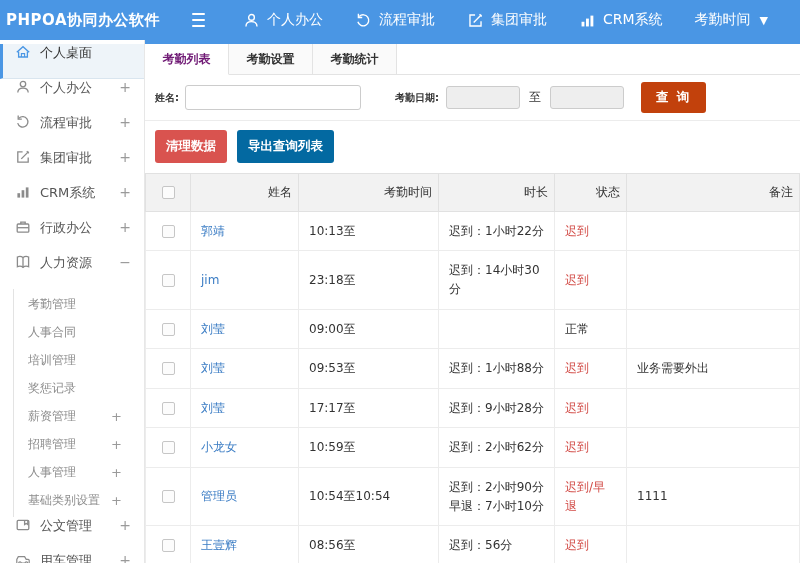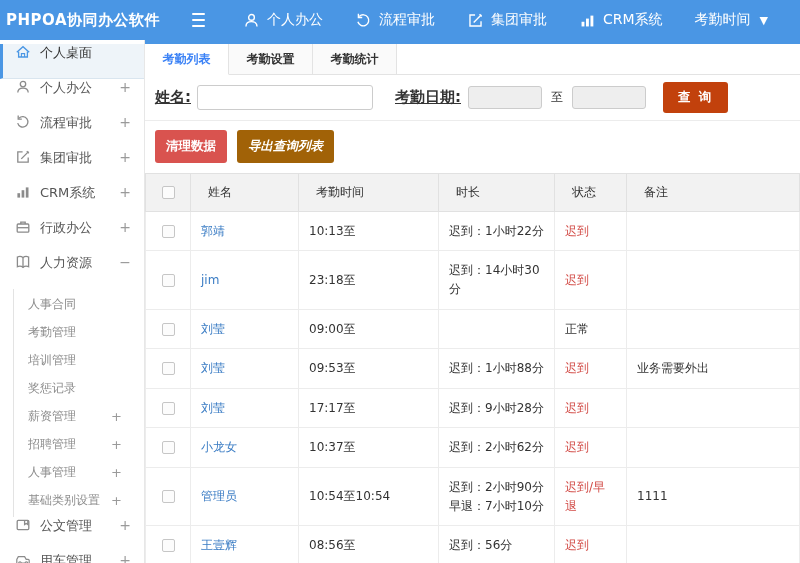--- a/index.html
+++ b/index.html
@@ -31,38 +31,38 @@
   .side-item.active .icon { color:#4a96e4; }
   .submenu { margin-left:13px; border-left:1px solid #e3e3e3; padding:1px 0 3px; }
   .sub-item { height:28px; display:flex; align-items:center; padding:0 22px 0 14px; color:#8c8c8c; font-size:12px; cursor:pointer; }
   .sub-item .expand { font-size:13px; }
 
   
   .main { flex:1; border-top:4px solid #4a96e4; background:#fff; overflow:hidden; }
 
   .tabbar { display:flex; height:31px; border-bottom:1px solid #e3e3e3; }
   .tab { width:84px; display:flex; align-items:center; justify-content:center; font-size:12px; font-weight:bold; color:#333; background:#fafafa; border-right:1px solid #e3e3e3; cursor:pointer; }
-  .tab.active { background:#fff; color:#3b82f6; margin-bottom:-1px; border-bottom:1px solid #fff; }
+  .tab.active { background:#fff; color:#701a75; margin-bottom:-1px; border-bottom:1px solid #fff; }
 
   .filterbar { display:flex; align-items:center; padding:7px 10px; border-bottom:1px solid #ececec; }
-  .flabel { font-weight:bold; font-size:15px; white-space:nowrap;text-decoration:underline; }
+  .flabel { font-weight:bold; font-size:10px; white-space:nowrap; }
   .inp-name { width:176px; height:25px; border:1px solid #ccc; border-radius:3px; margin:0 10px 0 6px; padding:0 6px; font-size:12px; outline:none; }
-  .flabel.date { margin-left:12px; }
+  .flabel.date { margin-left:24px; }
   .inp-date { width:74px; height:23px; background:#eee; border:1px solid #ccc; border-radius:3px; margin:0 9px 0 7px; padding:0 5px; font-size:12px; }
   .to-label { color:#333; }
   .inp-date.second { margin-left:9px; }
   .btn { border:none; border-radius:3px; color:#fff; font-weight:bold; font-size:12.5px; cursor:pointer; font-family:inherit; }
   .btn-search { background:#c2410c; padding:7px 15px; margin-left:8px; letter-spacing:2px; }
   .toolbar { padding:9px 10px 10px; display:flex; gap:10px;align-items:center; }
   .btn-danger { background:#d9534f; padding:8px 11px; }
-  .btn-info { background:#a16207; padding:8px 11px;font-style:italic; }
+  .btn-info { background:#0369a1; padding:8px 11px; }
 
   
   table { width:100%; border-collapse:collapse; table-layout:fixed; font-size:12px; }
-  th { background:#f2f2f2; border:1px solid #e1e1e1; text-align:left; font-weight:normal; color:#333; padding:6px 17px; line-height:1.4; }
+  th { background:#f2f2f2; border:1px solid #e1e1e1; text-align:right; font-weight:normal; color:#333; padding:6px 6px; line-height:1.4; }
   td { border:1px solid #ececec; padding:10px 10px; line-height:1.55; color:#333; vertical-align:middle; word-break:break-all; }
   .c-check { text-align:center; padding:10px 4px; }
   .cb { display:inline-block; width:13px; height:13px; border:1px solid #c6c6c6; border-radius:2px; background:#fcfcfc; vertical-align:middle; cursor:pointer; }
   .name-link { color:#3a7cc4; text-decoration:none; cursor:pointer; }
   .status-red { color:#d24a45; }
 </style>
 </head>
 <body>
 
 <div class="topbar">
@@ -224,26 +224,26 @@
             <svg viewBox="0 0 16 16" fill="none" stroke="currentColor" stroke-width="1.3">
               <path d="M8 3.6C6.6 2.4 4 2.2 2.4 3v9.7c1.6-.8 4.2-.6 5.6.6 1.4-1.2 4-1.4 5.6-.6V3C12 2.2 9.4 2.4 8 3.6z"></path>
               <path d="M8 3.6v10.1"></path>
             </svg>
           </span>
       <span class="side-label">人力资源</span>
       <span class="expand">−</span>
     </div>
     <div class="submenu">
   <div class="sub-item">
+    <span class="sub-label">考勤管理</span>
+
+  </div>
+
+  <div class="sub-item">
     <span class="sub-label">人事合同</span>
-
-  </div>
-
-  <div class="sub-item">
-    <span class="sub-label">考勤管理</span>
 
   </div>
 
   <div class="sub-item">
     <span class="sub-label">培训管理</span>
 
   </div>
 
   <div class="sub-item">
     <span class="sub-label">奖惩记录</span>
@@ -415,21 +415,21 @@
             </td>
     <td class="c-status status-red">迟到</td>
     <td class="c-note"></td>
   </tr>
 
   <tr>
     <td class="c-check">
       <span class="cb"></span>
     </td>
     <td class="c-name"><a class="name-link">小龙女</a></td>
-    <td class="c-time">10:37至</td>
+    <td class="c-time">10:59至</td>
     <td class="c-dur">
               <div>迟到：2小时62分</div>
             </td>
     <td class="c-status status-red">迟到</td>
     <td class="c-note"></td>
   </tr>
 
   <tr>
     <td class="c-check">
       <span class="cb"></span>

